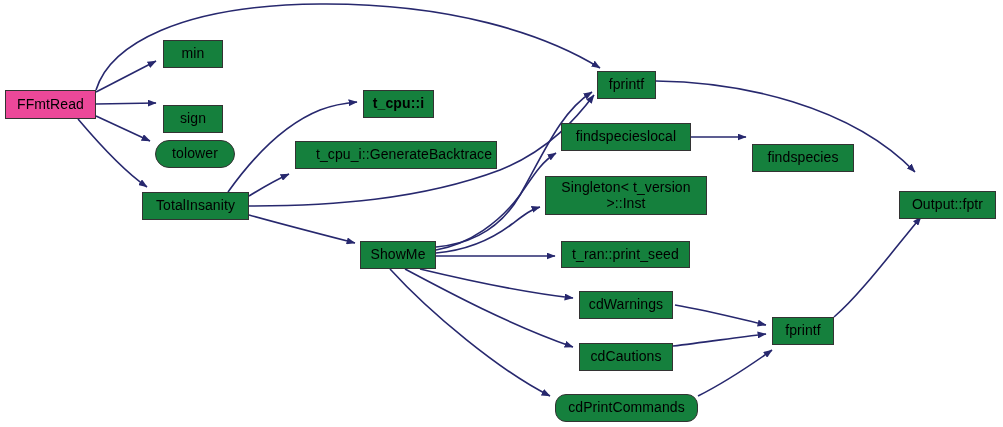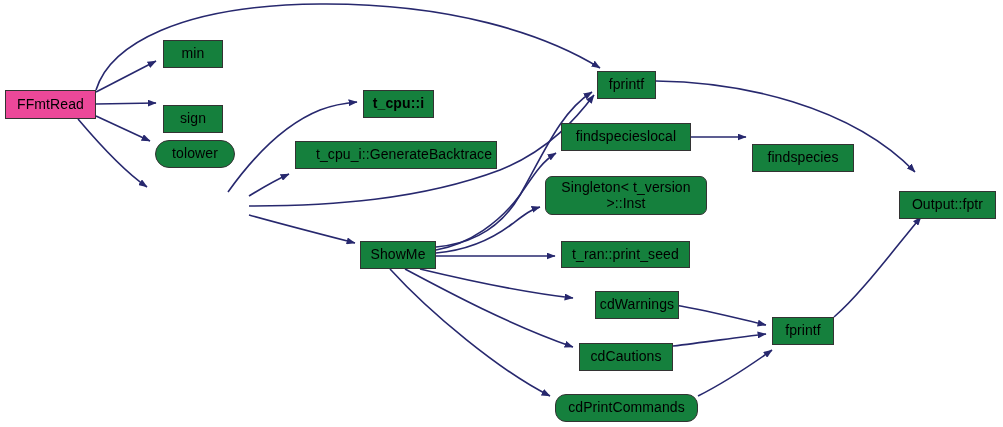--- a/index.html
+++ b/index.html
@@ -114,20 +114,23 @@
   </div>
 
   <div class="node" style="left:163px; top:105px;  width:60px;  height:28px;">
     <span class="node-label">sign</span>
   </div>
 
   <div class="node" style="left:155px; top:140px; width:80px;  height:28px;border-radius:14px;">
     <span class="node-label">tolower</span>
   </div>
 
+  <div class="node" style="left:142px; top:192px; width:107px; height:28px;">
+    <span class="node-label">TotalInsanity</span>
+  </div>
 
   <div class="node" style="left:363px; top:90px;  width:71px;  height:28px;font-weight:bold;">
     <span class="node-label">t_cpu::i</span>
   </div>
 
   <div class="node" style="left:295px; top:141px; width:202px; height:28px;padding-left:16px;">
     <span class="node-label">t_cpu_i::GenerateBacktrace</span>
   </div>
 
   <div class="node" style="left:360px; top:241px; width:76px;  height:28px;justify-content:center;">
@@ -139,30 +142,30 @@
   </div>
 
   <div class="node" style="left:561px; top:123px; width:130px; height:28px;">
     <span class="node-label">findspecieslocal</span>
   </div>
 
   <div class="node" style="left:752px; top:123px; width:102px; height:28px;margin-top:21px;">
     <span class="node-label">findspecies</span>
   </div>
 
-  <div class="node" style="left:545px; top:176px; width:162px; height:39px;border-radius:7px;">
+  <div class="node" style="left:545px; top:176px; width:162px; height:39px;">
     <span class="node-label">Singleton&lt; t_version
 &gt;::Inst</span>
   </div>
 
   <div class="node" style="left:561px; top:241px; width:129px; height:27px;">
     <span class="node-label">t_ran::print_seed</span>
   </div>
 
-  <div class="node" style="left:595px; top:291px; width:84px;  height:28px;">
+  <div class="node" style="left:579px; top:291px; width:94px;  height:28px;">
     <span class="node-label">cdWarnings</span>
   </div>
 
   <div class="node" style="left:579px; top:343px; width:94px;  height:28px;justify-content:center;">
     <span class="node-label">cdCautions</span>
   </div>
 
   <div class="node" style="left:555px; top:394px; width:143px; height:28px;border-radius:11px;">
     <span class="node-label">cdPrintCommands</span>
   </div>

